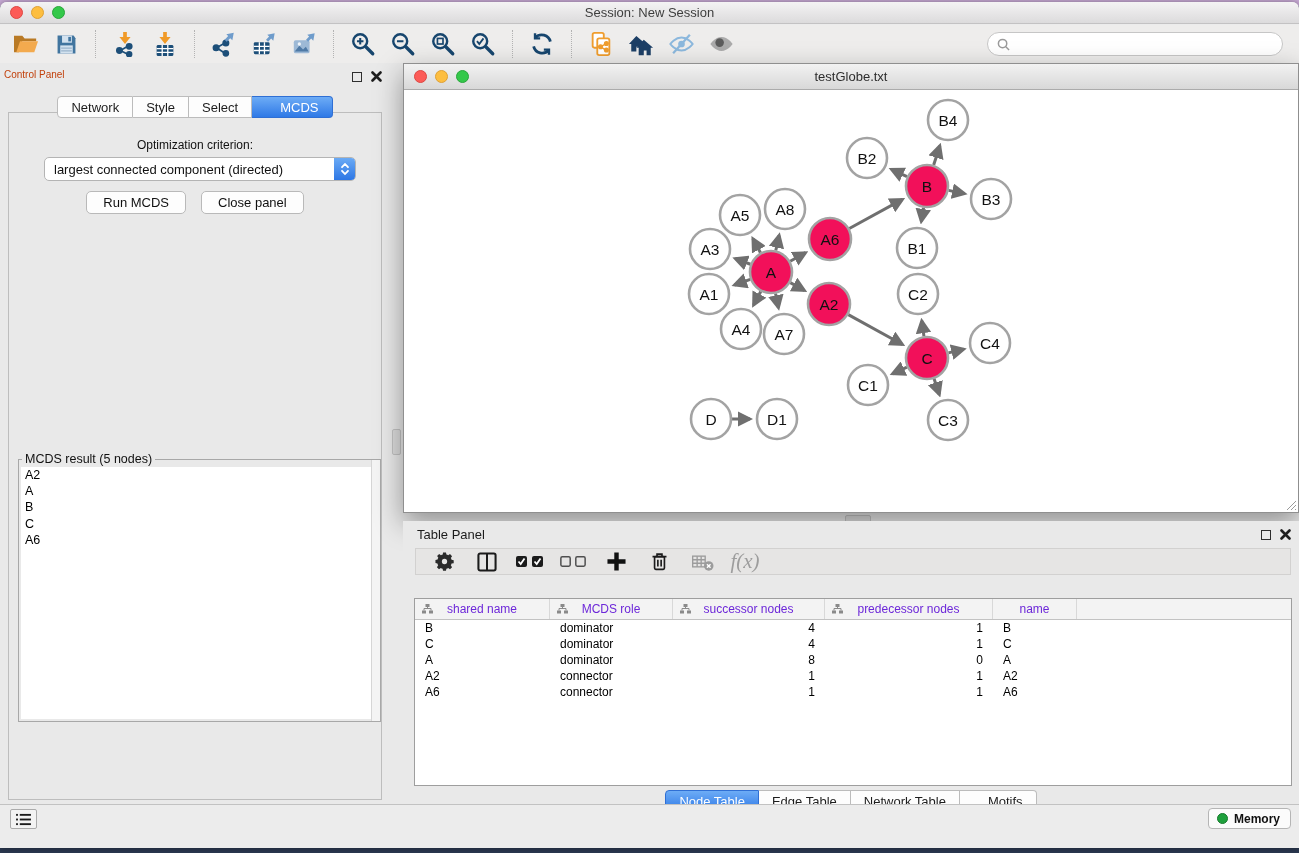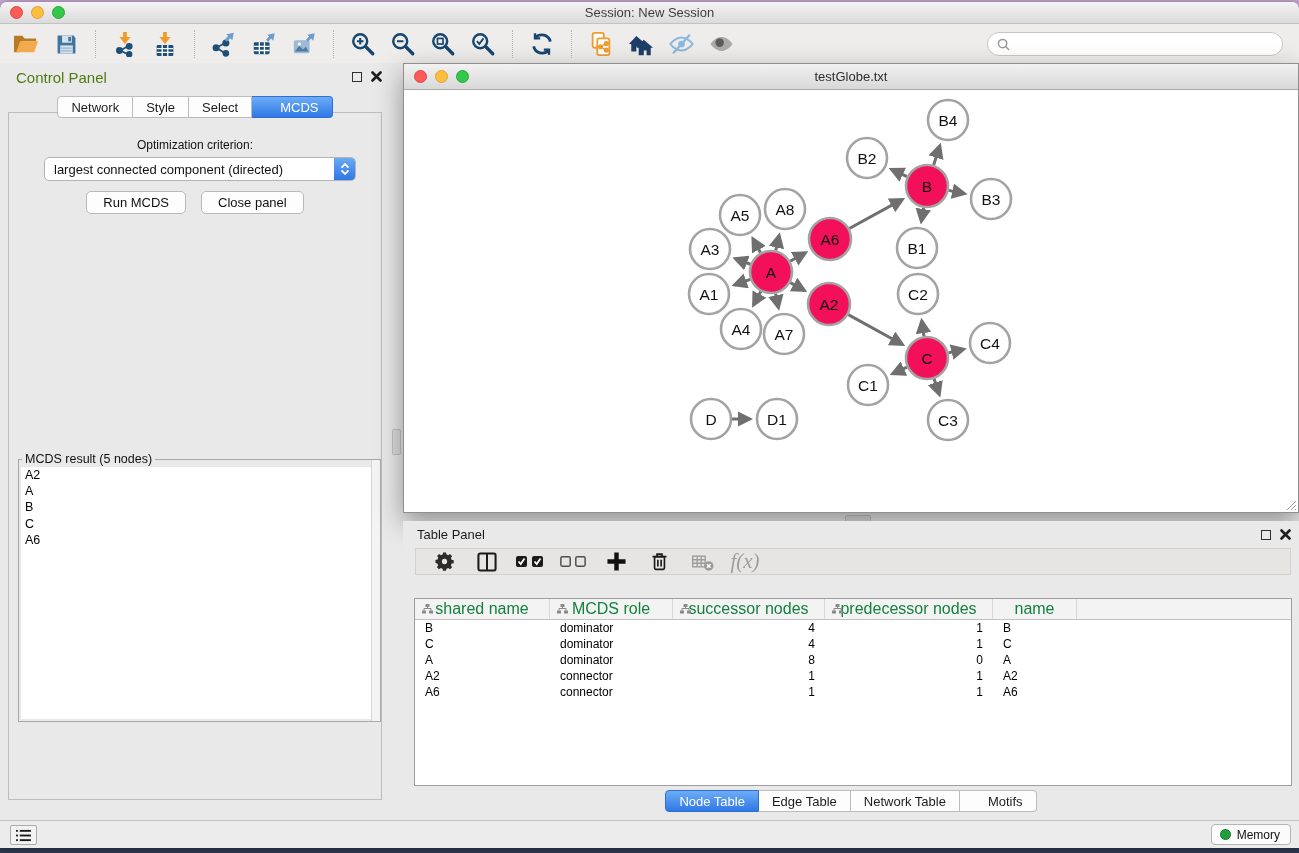--- a/index.html
+++ b/index.html
@@ -25,32 +25,32 @@
              display:flex; align-items:center; padding:0 6px; }
   .tbtn { width:40px; height:32px; display:flex; align-items:center; justify-content:center; cursor:pointer; }
   .tsep { width:1px; height:28px; border-left:1px dotted #b3b3b3; margin:0 9px; }
   .search-box { margin-left:auto; margin-right:10px; width:296px; height:24px; background:#fff;
                 border:1px solid #c6c6c6; border-radius:12px; display:flex; align-items:center; padding:0 9px; }
   .search-box input { border:none; outline:none; flex:1; font-size:12px; margin-left:6px;
                       font-family:"Liberation Sans",sans-serif; background:transparent; }
 
   
   .main { position:absolute; top:61px; left:0; right:0; bottom:28px; background:#e9e9e9; }
-  .statusbar { position:absolute; bottom:0; left:0; right:0; height:28px; background:#ececec;
-               border-top:1px solid #c2c2c2; }
+  .statusbar { position:absolute; bottom:16px; left:0; right:0; height:28px; background:#ececec;
+               border-top:1px solid #c2c2c2;font-weight:bold; }
   .list-btn { position:absolute; left:10px; top:4px; width:27px; height:20px; background:#f3f3f3;
               border:1px solid #ababab; border-radius:2px; display:flex; align-items:center; justify-content:center; cursor:pointer;}
   .memory-btn { position:absolute; right:8px; top:3px; height:21px; padding:0 10px 0 8px; background:#fbfbfb;
                 border:1px solid #b5b5b5; border-radius:4px; display:flex; align-items:center; gap:6px;
                 font-size:12px; color:#111; cursor:pointer; }
   .memory-dot { width:11px; height:11px; border-radius:50%; background:#1ea03c; border:1px solid #157a2c; }
 
   
   .control-panel { position:absolute; left:0; top:0; width:390px; bottom:0; }
-  .cp-header { position:absolute; top:6px; left:16px; font-size:15px; color:#4d7c0f; }
+  .cp-header { position:absolute; top:6px; left:4px; font-size:10px; color:#c2410c; }
   .panel-icons { position:absolute; top:8px; right:8px; display:flex; gap:9px; align-items:center; }
   .float-ic { width:10px; height:10px; border:1.6px solid #2e2e2e; cursor:pointer; }
   .close-ic { cursor:pointer; display:flex; }
   .cp-border { position:absolute; left:8px; right:8px; top:49px; bottom:20px; border:1px solid #bdbdbd; }
   .cp-tabs { position:absolute; top:33px; left:0; width:100%; display:flex; justify-content:center; }
   .tabbtn { height:22px; padding:0 13px; background:#fdfdfd; border:1px solid #bcbcbc; border-left:none;
             font-size:13px; color:#1d1d1d; display:flex; align-items:center; cursor:pointer;
             font-family:"Liberation Sans",sans-serif; }
   .tabbtn:first-child { border-left:1px solid #bcbcbc; border-radius:4px 0 0 4px; }
   .tabbtn:last-child { border-radius:0 4px 4px 0;padding-left:28px; }
@@ -91,21 +91,21 @@
   .table-panel { position:absolute; left:403px; top:458px; right:0; bottom:0; background:#e9e9e9; }
   .tp-header { position:absolute; top:6px; left:14px; font-size:13px; color:#1c1c1c; }
   .tp-toolbar { position:absolute; top:27px; left:12px; right:8px; height:27px; background:#e6e5e4;
                 border:1px solid #d2d1d0; display:flex; align-items:center; padding:0 10px; gap:7px; }
   .ttbtn { width:36px; height:34px; display:flex; align-items:center; justify-content:center; cursor:pointer; }
   .fx { font-family:"Liberation Serif", serif; font-style:italic; font-size:21px; color:#9d9d9d; }
   .dtable { position:absolute; top:77px; left:11px; right:7px; height:188px; background:#fff;
             border:1px solid #9e9e9e; overflow:hidden; }
   .thead { display:flex; height:21px; background:#f3f3f3; border-bottom:1px solid #c2c2c2; }
   .th { position:relative; border-right:1px solid #d8d8d8; display:flex; align-items:center;
-        justify-content:center; font-size:16px; color:#15803d; cursor:pointer; }
+        justify-content:center; font-size:12px; color:#6d28d9; cursor:pointer; }
   .th .tree { position:absolute; left:7px; top:5px; }
   .th.filler { flex:1; border-right:none; }
   .trow { display:flex; height:16px; align-items:center; cursor:pointer; }
   .td { font-size:12px; color:#000; padding:0 10px; white-space:nowrap; overflow:hidden; }
   .tp-tabs { position:absolute; bottom:8px; left:0; width:100%; display:flex; justify-content:center; }
 
   svg { display:block; }
 </style>
 </head>
 <body>

